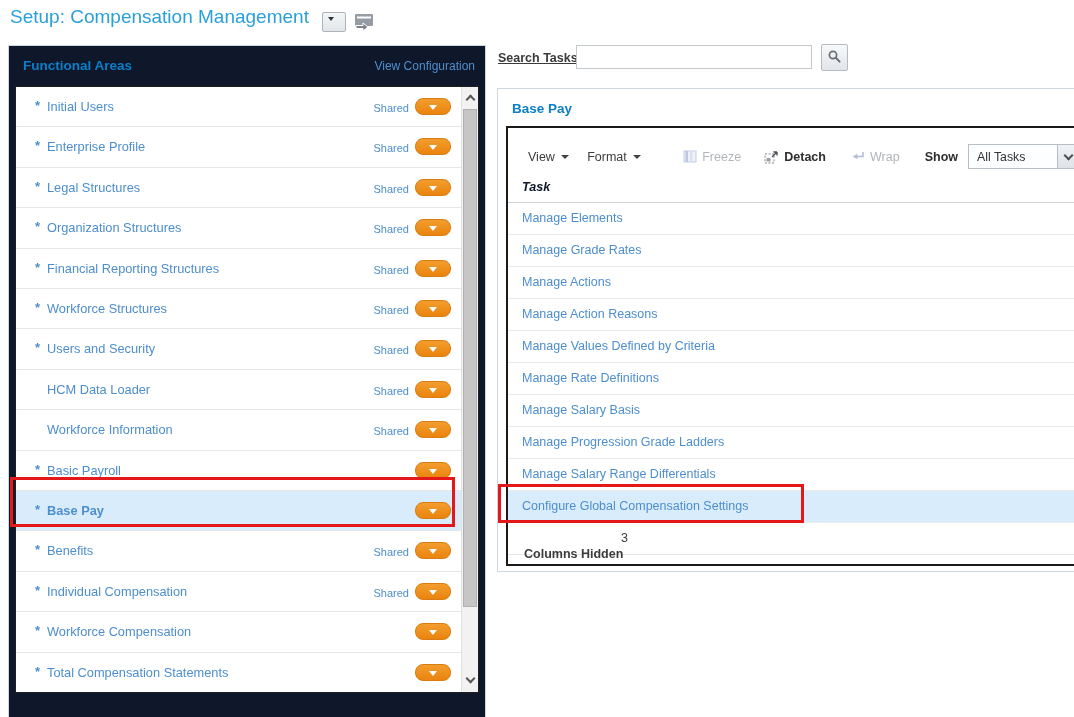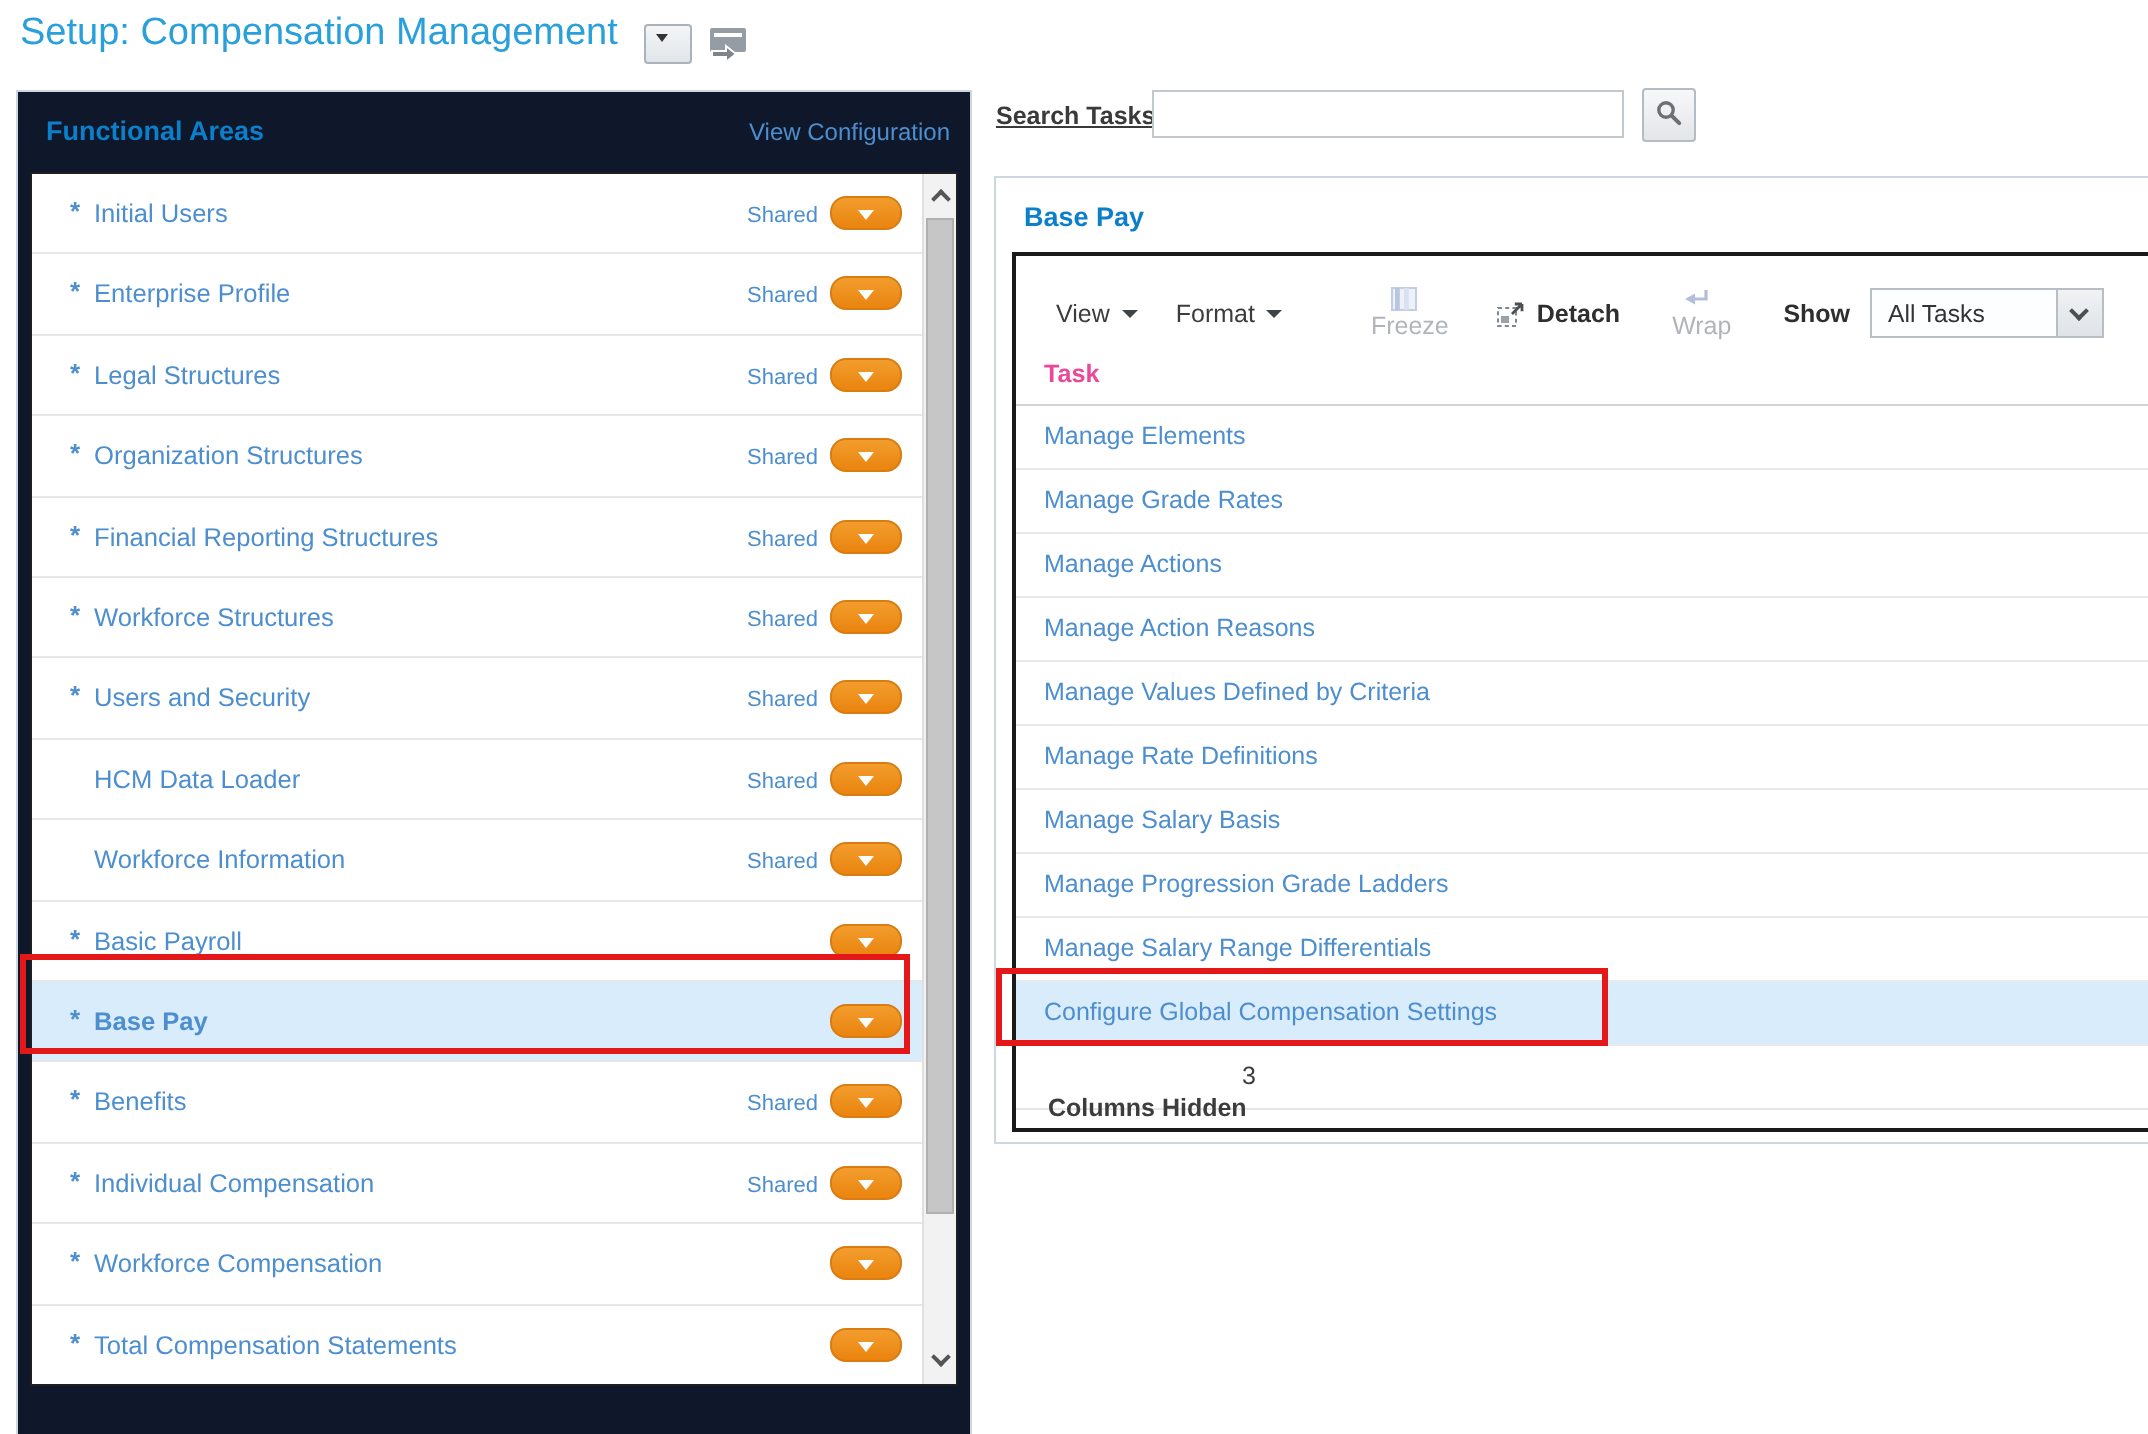--- a/index.html
+++ b/index.html
@@ -51,32 +51,32 @@
 
   
   .task-panel { position:absolute; left:497px; top:88px; width:581px; height:484px;
                 border:1px solid #cdd7e1; background:#fff; }
   .tp-title { position:absolute; left:14px; top:12px; font-size:13.5px; font-weight:bold; color:#0c7fcb; }
   .tp-box { position:absolute; left:8px; top:37px; width:575px; height:440px; border:2px solid #1a1a1a; border-right:none; background:#fff; }
   .toolbar { position:relative; height:44px; padding:13px 0 0 20px; display:flex; align-items:center; font-size:12.5px; color:#3c3c3c; }
   .tb-item { display:flex; align-items:center; cursor:pointer; white-space:nowrap;text-align:right; }
   .tb-caret { width:0; height:0; border-left:4px solid transparent; border-right:4px solid transparent;
               border-top:4.5px solid #3f4347; margin-left:6px; }
-  .tb-dis { color:#b1b5ba; cursor:default;flex-direction:column; }
+  .tb-dis { color:#b1b5ba; cursor:default; }
   .tb-bold { font-weight:bold; color:#2e2e2e; }
   .tb-ic { margin-right:5px; display:inline-flex; }
   .show-select { position:relative; width:117px; height:25px; border:1px solid #b7bec6; background:#fdfeff;
                  margin-left:10px; cursor:pointer; }
   .show-select .val { position:absolute; left:8px; top:5px; font-size:12.3px; color:#333; }
   .show-select .cbox { position:absolute; right:0; top:0; width:23px; height:100%;
                        background:linear-gradient(#f0f2f4,#dfe3e7); border-left:1px solid #b7bec6; }
   .show-select .cbox .chev { left:7px; top:7px; transform:rotate(225deg); border-color:#4b4f54; }
 
   .col-head { position:relative; height:31px; border-bottom:1px solid #d2d5d8; }
-  .col-head span { position:absolute; left:14px; top:8px; font-size:12.6px; font-weight:bold; color:#ec4899; }
+  .col-head span { position:absolute; left:14px; top:8px; font-size:12.6px; font-weight:bold; color:#0f172a;font-style:italic; }
   .task-row { position:relative; height:32px; border-bottom:1px solid #e8eaec; background:#fff; }
   .task-row.sel { background:#d9ecfb; }
   .task-row a { position:absolute; left:14px; top:8px; font-size:12.5px; color:#4d8ece; text-decoration:none; cursor:pointer;text-align:right; }
   .tp-footer { position:relative; height:32px; border-bottom:1px solid #e3e5e7; }
   .tp-footer .fl { position:absolute; left:16px; top:24px; font-size:12.5px; font-weight:bold; color:#3c3c3c; }
   .tp-footer .fc { position:absolute; left:113px; top:8px; font-size:12.5px; color:#3c3c3c; }
 
   
   .red-box { position:absolute; border:3px solid #e41818; background:transparent; pointer-events:none; }
   #red-left { left:10px; top:477px; width:445px; height:50px; }

